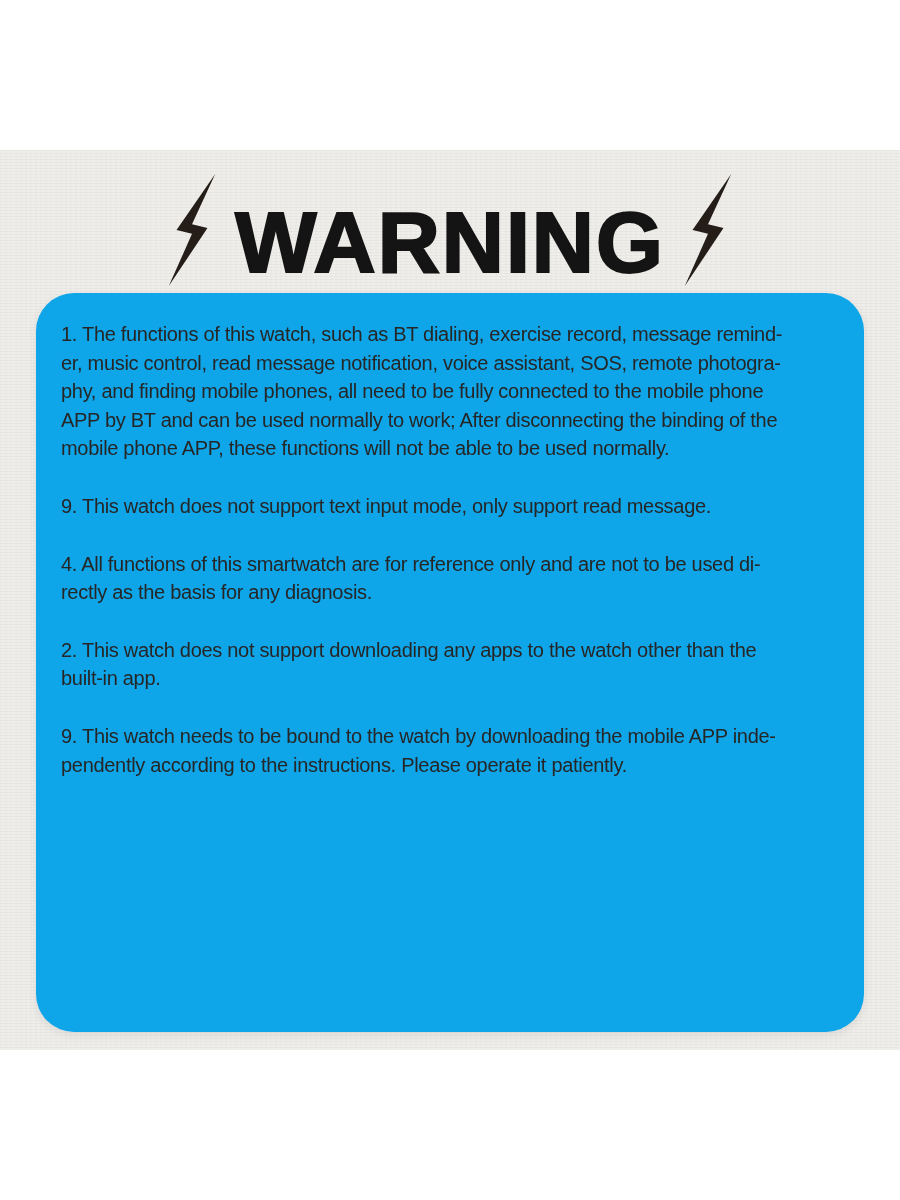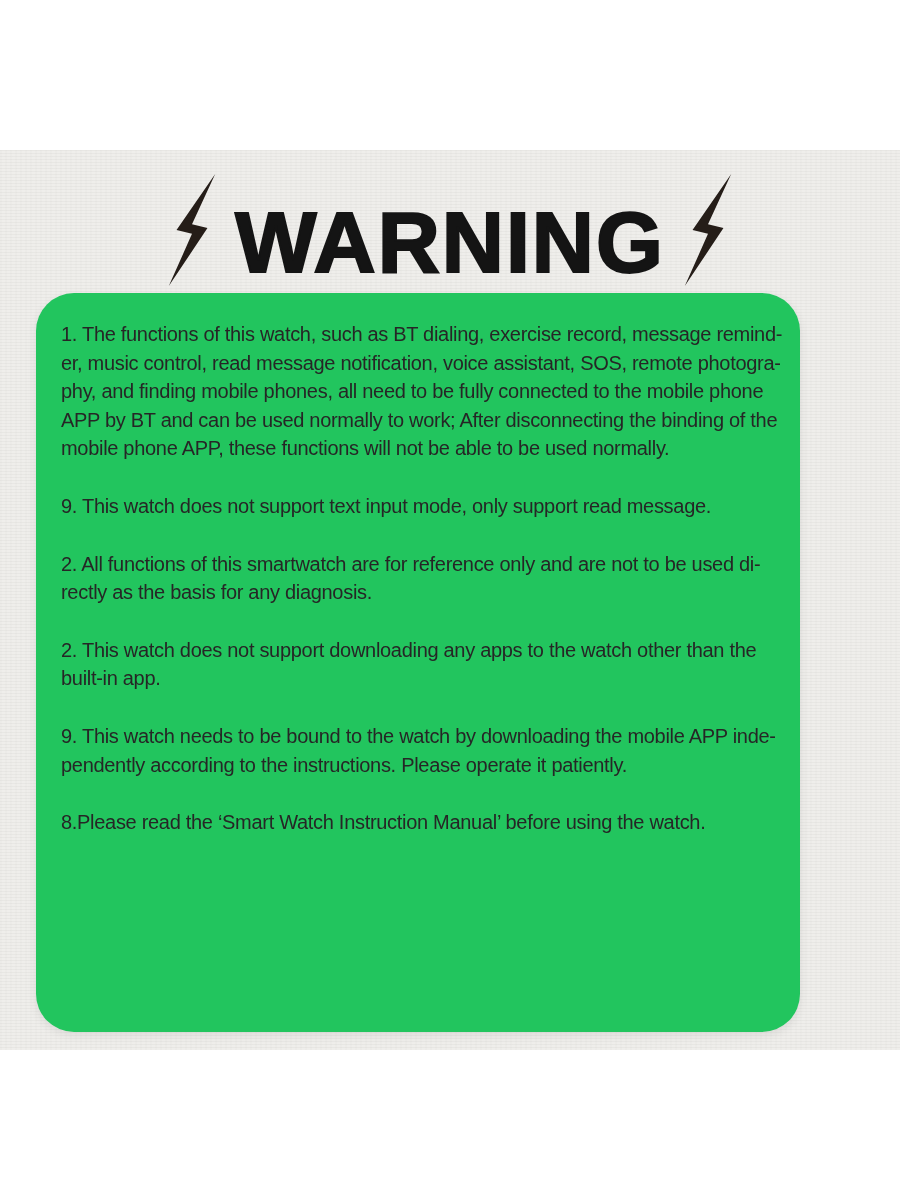--- a/index.html
+++ b/index.html
@@ -53,24 +53,24 @@
     letter-spacing: 2px;
     color: #141414;
     -webkit-text-stroke: 2.2px #141414;
     white-space: nowrap;
     margin-top: 24px;
   }
   .warning-card {
     position: absolute;
     left: 36px;
     top: 293px;
-    width: 764px;
+    width: 828px;
     height: 739px;
     box-sizing: border-box;
-    background: #22c55e;
+    background: #0ea5e9;
     border-radius: 38px;
     box-shadow: 0 3px 9px rgba(60,60,55,0.10);
     padding: 27px 16px 0 25px;
   }
   .warning-card p {
     margin: 0 0 29px 0;
     font-size: 20px;
     line-height: 28.6px;
     letter-spacing: -0.3px;
     color: #262626;
@@ -92,20 +92,19 @@
   </svg>
 </div>
 
 <div class="warning-card">
   <p>1. The functions of this watch, such as BT dialing, exercise record, message remind-
 er, music control, read message notification, voice assistant, SOS, remote photogra-
 phy, and finding mobile phones, all need to be fully connected to the mobile phone
 APP by BT and can be used normally to work; After disconnecting the binding of the
 mobile phone APP, these functions will not be able to be used normally.</p>
   <p>9. This watch does not support text input mode, only support read message.</p>
-  <p>2. All functions of this smartwatch are for reference only and are not to be used di-
+  <p>4. All functions of this smartwatch are for reference only and are not to be used di-
 rectly as the basis for any diagnosis.</p>
   <p>2. This watch does not support downloading any apps  to the watch other than the
 built-in app.</p>
   <p>9. This watch needs to be bound to the watch by downloading the mobile APP inde-
 pendently according to the instructions. Please operate it patiently.</p>
-  <p>8.Please read the ‘Smart Watch Instruction Manual’ before using the watch.</p>
 </div>
 
 </body></html>

